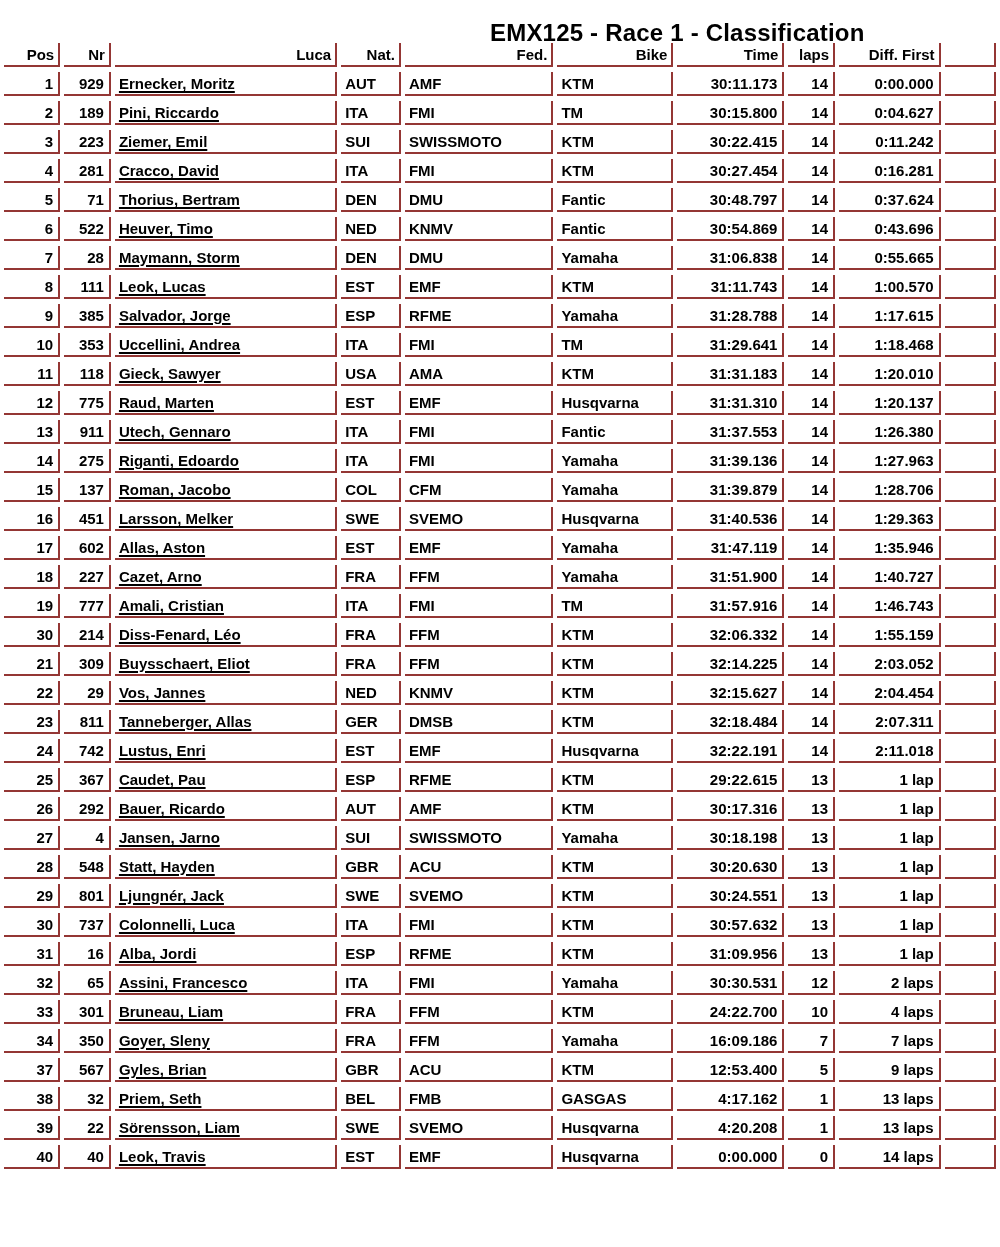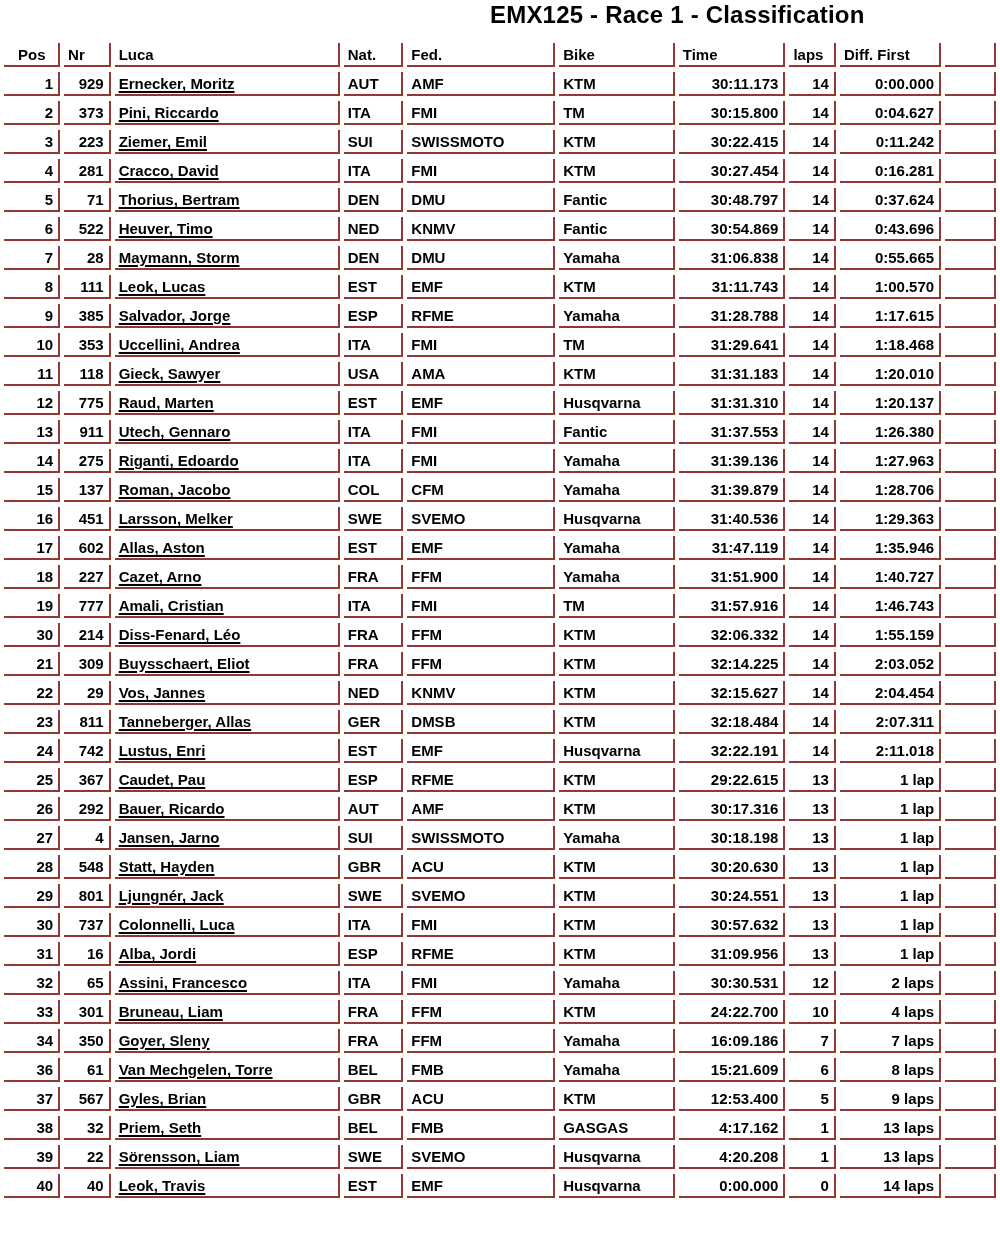--- a/index.html
+++ b/index.html
@@ -11,21 +11,21 @@
     width: 1000px;
     height: 1247px;
     overflow: hidden;
     position: relative;
     font-family: "Liberation Sans", sans-serif;
     color: #000000;
   }
   .title {
     position: absolute;
     left: 490px;
-    top: 1px;
+    top: 19px;
     margin: 0;
     font-size: 24px;
     font-weight: 700;
     white-space: nowrap;
     letter-spacing: 0.2px;
   }
   table.results {
     position: absolute;
     left: 0;
     top: 38px;
@@ -39,21 +39,21 @@
     border-bottom: 2px solid #943634;
     height: 24px;
     vertical-align: bottom;
     padding: 0 4px 2px 4px;
     font-size: 15px;
     font-weight: 700;
     white-space: nowrap;
     overflow: hidden;
     background: #ffffff;
   }
-  th { text-align: left; }
+  th { text-align: right; }
   th.col-pos { padding-left: 14px; }
   td.col-pos, td.col-nr, td.col-time, td.col-laps, td.col-diff {
     text-align: right;
     padding-right: 5px;
   }
   .col-pos   { width: 58px; }
   .col-nr    { width: 49px; }
   .col-rider { width: 239px; }
   .col-nat   { width: 63px; }
   .col-fed   { width: 158px; margin-left: 28px; }
@@ -97,21 +97,21 @@
         <td class="col-nat">AUT</td>
         <td class="col-fed">AMF</td>
         <td class="col-bike">KTM</td>
         <td class="col-time">30:11.173</td>
         <td class="col-laps">14</td>
         <td class="col-diff">0:00.000</td>
         <td class="col-cut"></td>
       </tr>
       <tr>
         <td class="col-pos">2</td>
-        <td class="col-nr">373</td>
+        <td class="col-nr">189</td>
         <td class="col-rider"><span class="rider-link">Pini, Riccardo</span></td>
         <td class="col-nat">ITA</td>
         <td class="col-fed">FMI</td>
         <td class="col-bike">TM</td>
         <td class="col-time">30:15.800</td>
         <td class="col-laps">14</td>
         <td class="col-diff">0:04.627</td>
         <td class="col-cut"></td>
       </tr>
       <tr>
@@ -489,32 +489,20 @@
       <tr>
         <td class="col-pos">34</td>
         <td class="col-nr">350</td>
         <td class="col-rider"><span class="rider-link">Goyer, Sleny</span></td>
         <td class="col-nat">FRA</td>
         <td class="col-fed">FFM</td>
         <td class="col-bike">Yamaha</td>
         <td class="col-time">16:09.186</td>
         <td class="col-laps">7</td>
         <td class="col-diff">7 laps</td>
-        <td class="col-cut"></td>
-      </tr>
-      <tr>
-        <td class="col-pos">36</td>
-        <td class="col-nr">61</td>
-        <td class="col-rider"><span class="rider-link">Van Mechgelen, Torre</span></td>
-        <td class="col-nat">BEL</td>
-        <td class="col-fed">FMB</td>
-        <td class="col-bike">Yamaha</td>
-        <td class="col-time">15:21.609</td>
-        <td class="col-laps">6</td>
-        <td class="col-diff">8 laps</td>
         <td class="col-cut"></td>
       </tr>
       <tr>
         <td class="col-pos">37</td>
         <td class="col-nr">567</td>
         <td class="col-rider"><span class="rider-link">Gyles, Brian</span></td>
         <td class="col-nat">GBR</td>
         <td class="col-fed">ACU</td>
         <td class="col-bike">KTM</td>
         <td class="col-time">12:53.400</td>

